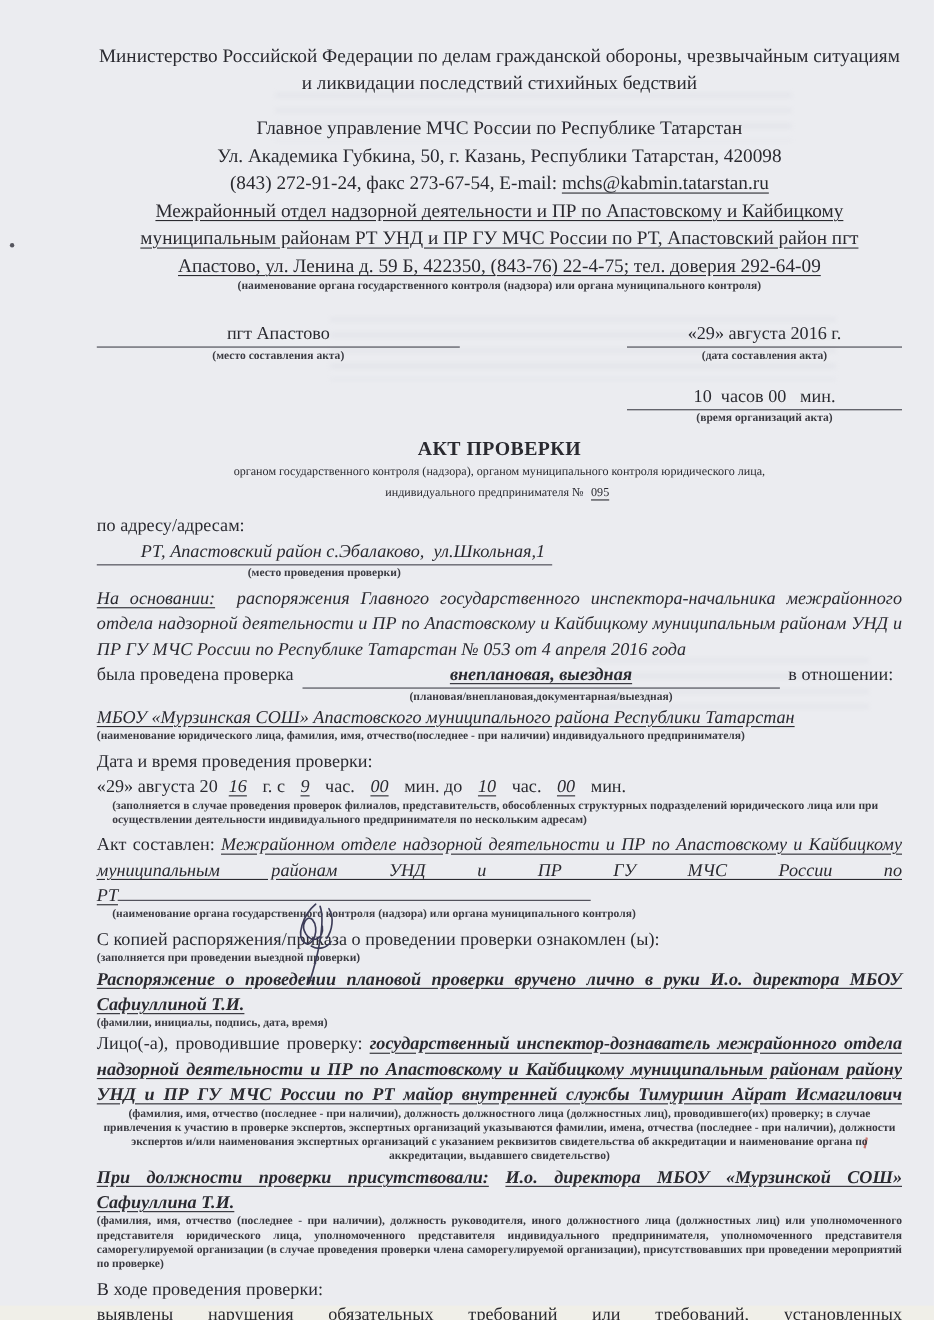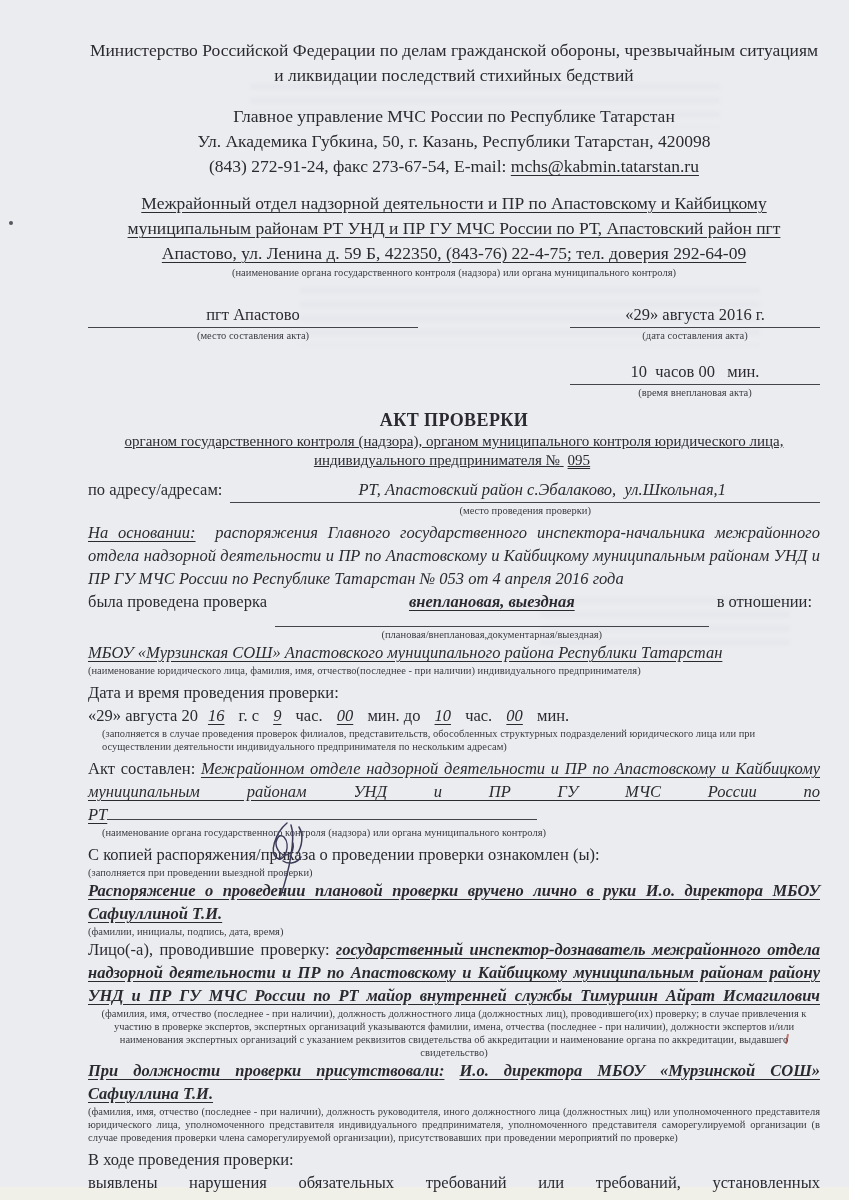--- a/index.html
+++ b/index.html
@@ -8,43 +8,43 @@
     background:#ebecf0; overflow:hidden;
     font-family:"Liberation Serif", serif;
     color:#2a2a30;
   }
   .content { position:absolute; left:88px; top:38px; width:732px; font-size:16.5px; line-height:23px; }
   .c   { text-align:center; }
   .it  { font-style:italic; }
   .u   { text-decoration:underline; text-underline-offset:3px; text-decoration-thickness:1px; }
   .iu  { font-style:italic; text-decoration:underline; text-underline-offset:3px; }
   .iub { font-style:italic; font-weight:bold; text-decoration:underline; text-underline-offset:3px; }
-  .sm  { font-size:10.5px; line-height:13px; color:#3b3b42; }
+  .sm  { font-size:10.5px; line-height:13px; color:#3b3b42;font-weight:bold; }
   .just   { text-align:justify; }
   .spread { text-align:justify; text-align-last:justify; }
   .pre { white-space:pre-wrap; }
   .hdr { font-size:17.5px; line-height:25px; }
-  .mt4 { margin-top:4px; } .mt8 { margin-top:8px; } .mt12 { margin-top:12px; } .mt16 { margin-top:16px; }
+  .mt4 { margin-top:4px; } .mt8 { margin-top:8px;flex-direction:column; } .mt12 { margin-top:0; } .mt16 { margin-top:16px; }
   .uline { border-bottom:1.2px solid #43434c; }
   
   .meta-row { display:flex; justify-content:space-between; margin-top:6px; }
   .meta-left  { width:330px; }
   .meta-right { width:250px; }
   .meta-val { display:block; text-align:center; border-bottom:1.2px solid #43434c; padding-bottom:1px;margin-top:18px; }
   .meta-cap { display:block; text-align:center; margin-top:1px; }
   
   .title-main { font-weight:bold; font-size:18px; letter-spacing:.4px; margin-top:10px; }
-  .title-sub  { font-size:15px; line-height:19px;text-decoration:underline; }
+  .title-sub  { font-size:11px; line-height:19px; }
   .actnum { text-decoration:underline; text-underline-offset:3px; padding:0 4px; }
   
   .frow { display:flex; align-items:flex-start; }
   .flabel { white-space:nowrap; padding-right:8px; }
   .fcol { flex:1; display:flex; flex-direction:column; }
   .fval { border-bottom:1.2px solid #43434c; padding:0 6px 1px 40px;text-align:center; }
-  .fval-c { border-bottom:1.2px solid #43434c; padding-bottom:13px; text-align:center; }
+  .fval-c { border-bottom:1.2px solid #43434c; padding-bottom:1px; text-align:center; }
   .fcap { text-align:center; margin-top:1px; }
   .fcol330 { width:330px; display:inline-flex; flex-direction:column; vertical-align:top; }
   .tail { display:inline-block; width:430px; border-bottom:1.2px solid #43434c; height:16px; vertical-align:baseline; }
   .num { font-style:italic; text-decoration:underline; text-underline-offset:3px; padding:0 10px; }
   
   .bleed { position:absolute; background:repeating-linear-gradient(180deg,#d6d8e0 0 5px,transparent 5px 14px); opacity:.28; filter:blur(2px); pointer-events:none; }
   .b1 { left:250px; top:84px;  width:470px; height:44px; }
   .b2 { left:300px; top:288px; width:460px; height:58px; }
   .b3 { left:540px; top:598px; width:250px; height:50px; }
   .dot { position:absolute; left:9px; top:221px; width:4px; height:4px; border-radius:50%; background:#55555e; }
@@ -76,21 +76,21 @@
 
     <div class="meta-row">
       <div class="meta-left">
         <span class="meta-val">пгт Апастово</span>
         <span class="meta-cap sm">(место составления акта)</span>
       </div>
       <div class="meta-right">
         <span class="meta-val">«29» августа  2016 г.</span>
         <span class="meta-cap sm">(дата составления акта)</span>
         <span class="meta-val pre">10  часов 00   мин.</span>
-        <span class="meta-cap sm">(время внеплановая акта)</span>
+        <span class="meta-cap sm">(время организаций акта)</span>
       </div>
     </div>
 
     <div class="c title-main">АКТ ПРОВЕРКИ</div>
     <div class="c title-sub">органом государственного контроля (надзора), органом муниципального контроля юридического лица,</div>
     <div class="c title-sub"><span>индивидуального предпринимателя  №</span> <span class="actnum">095</span></div>
 
     <div class="frow mt8">
       <span class="flabel">по адресу/адресам:</span>
       <span class="fcol">

